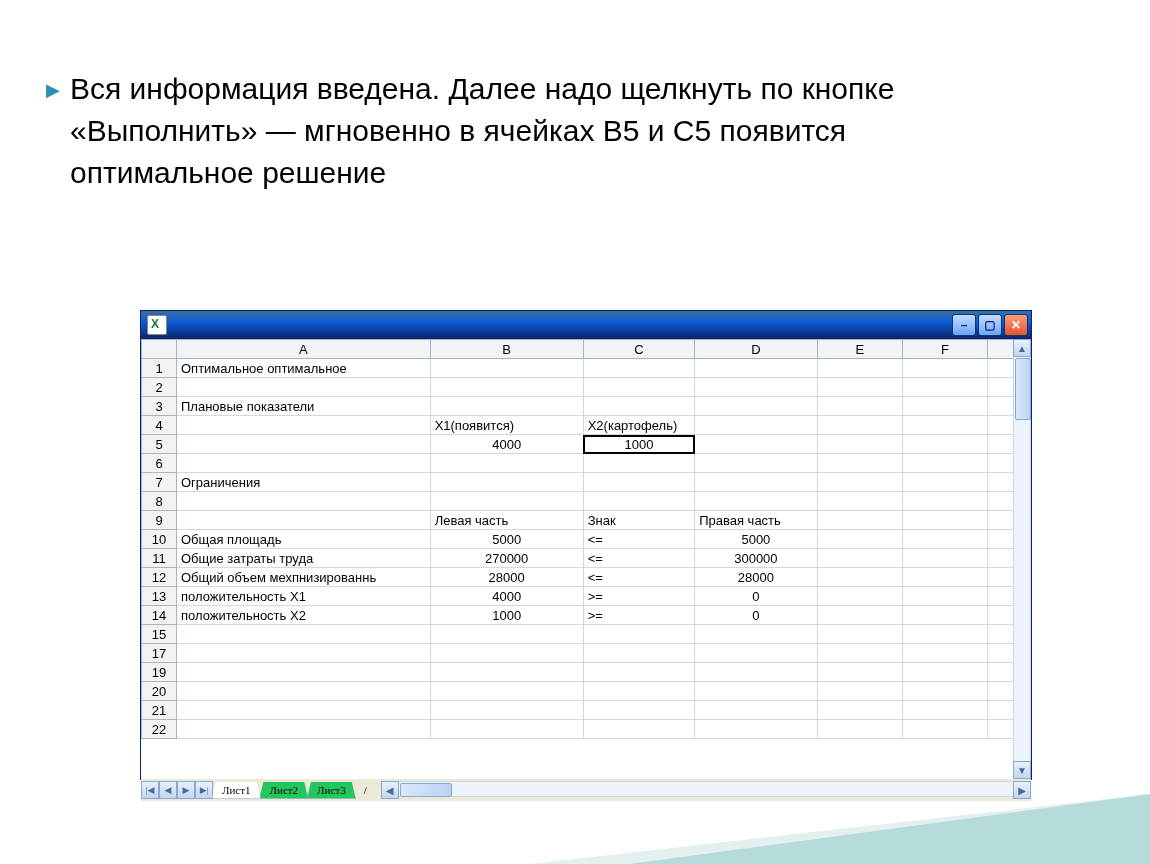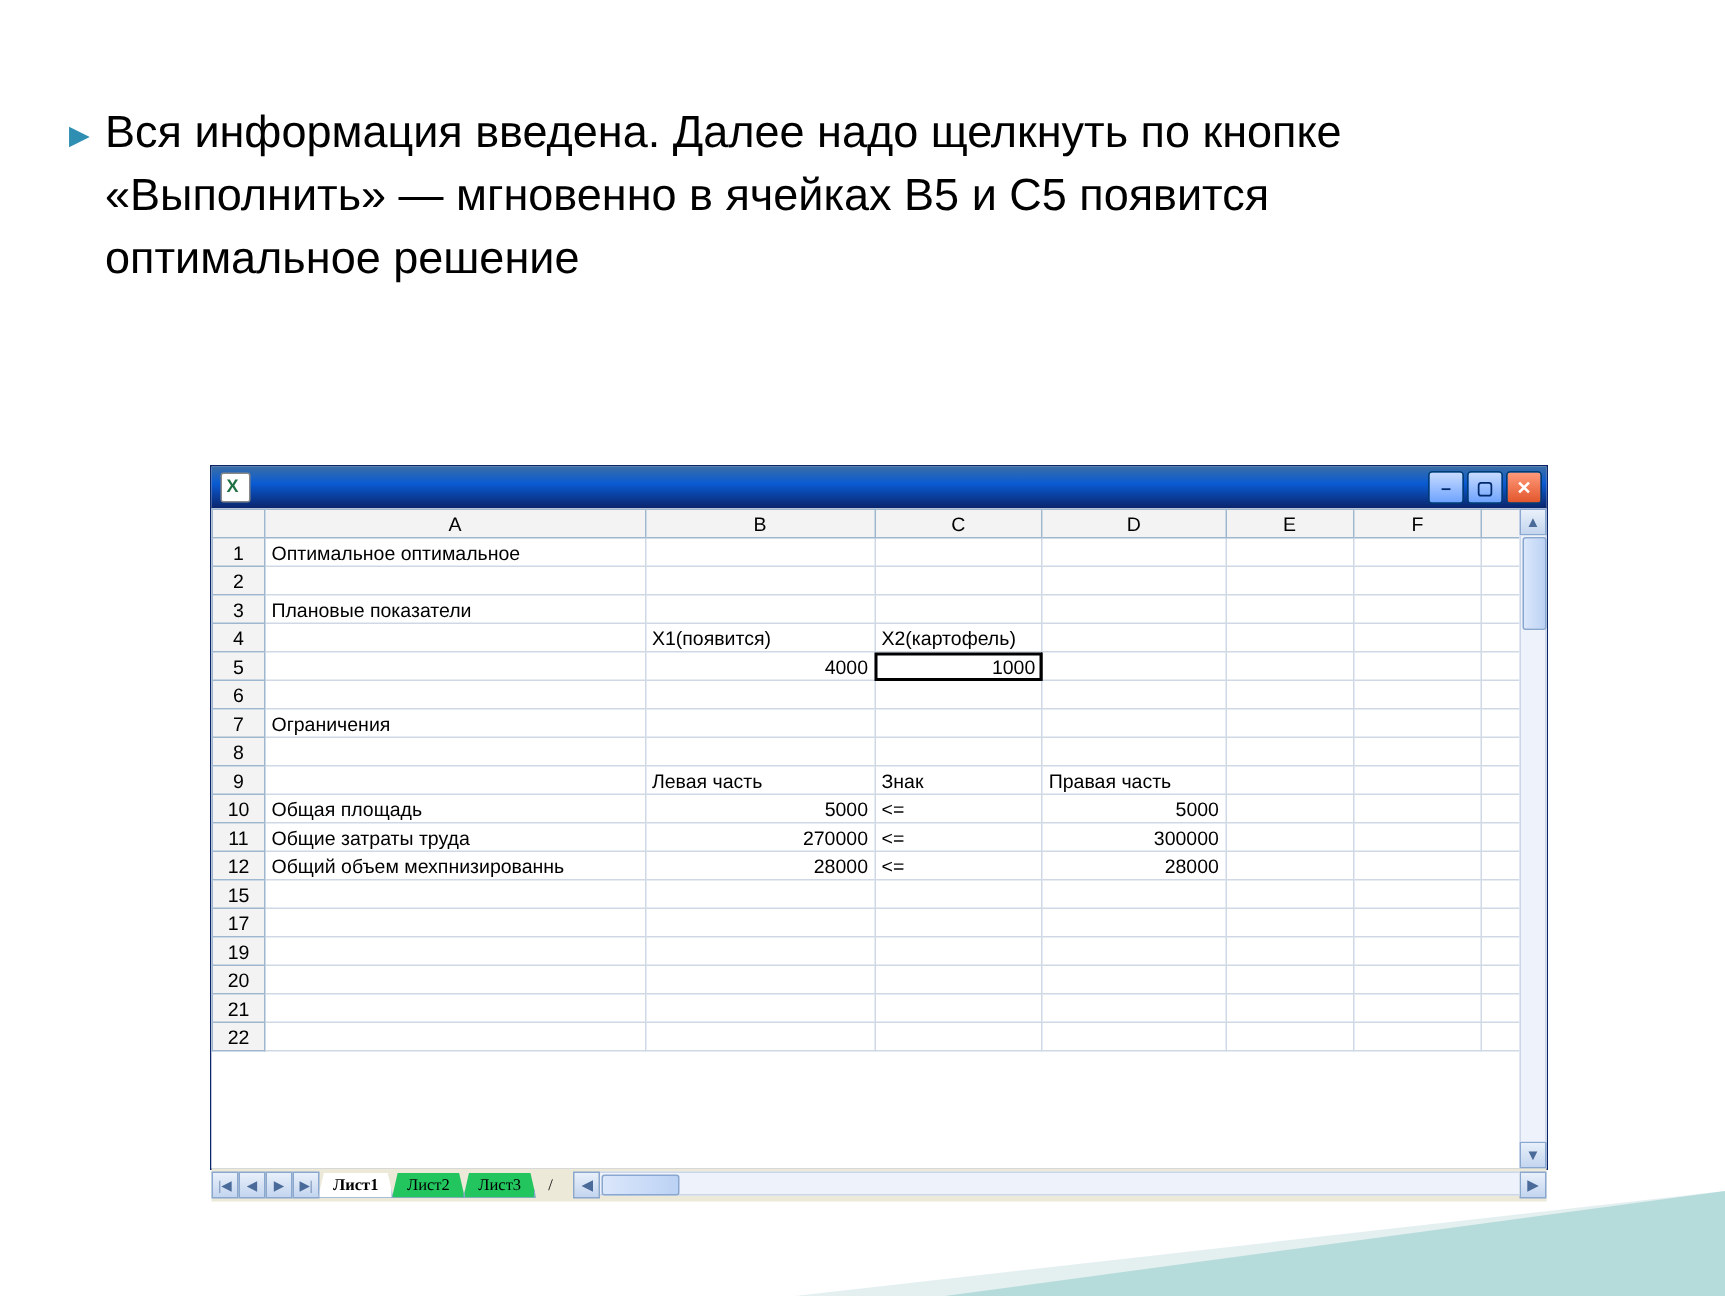--- a/index.html
+++ b/index.html
@@ -14,33 +14,33 @@
   .win-btn{width:22px;height:20px;border:1px solid #003c74;border-radius:3px;display:flex;align-items:center;justify-content:center;font:bold 12px/1 Arial}
   .win-min,.win-max{background:linear-gradient(#c7dbff,#6ea3ff);color:#002a6b}
   .win-close{background:linear-gradient(#ff9a7a,#e2562c);color:#fff}
   .sheet-area{position:relative;height:440px;background:#fff}
   .grid-wrap{position:absolute;left:0;top:0;right:18px;bottom:0;overflow:hidden}
   table.grid{border-collapse:collapse;table-layout:fixed;width:880px;font:13px Arial}
   table.grid td,table.grid th{border:1px solid #d0d7e5;height:19px;padding:0 4px;white-space:nowrap;overflow:hidden;box-sizing:border-box;vertical-align:middle}
   table.grid th{background:#f3f3f3;font-weight:normal;text-align:center;color:#000;border:1px solid #9eb6ce}
   table.grid th.rowh{background:#f3f3f3;text-align:center;width:32px}
   col.cA{width:232px}col.cB{width:140px}col.cC{width:102px}col.cD{width:112px}col.cE{width:78px}col.cF{width:78px}col.cG{width:30px}
-  .num{text-align:right}
+  .num{text-align:center}
   .activeCol{background:#fac08f}
   .activeRow{background:#fac08f}
   .selCell{outline:2px solid #000;outline-offset:-2px;border:1px solid #000 !important}
   .vscroll{position:absolute;top:0;right:0;bottom:0;width:18px}
   .sc-btn{width:18px;height:18px;background:linear-gradient(#e8f0fa,#c4d5ef);border:1px solid #8aa7cf;box-sizing:border-box;display:flex;align-items:center;justify-content:center;color:#4a6a99;font-size:10px}
   .sc-track{width:18px;height:calc(100% - 36px);background:#eef3fb;border-left:1px solid #cbd6e9;border-right:1px solid #cbd6e9;box-sizing:border-box;position:relative}
   .sc-thumb{position:absolute;left:1px;top:1px;width:14px;height:60px;background:linear-gradient(90deg,#dbe7fb,#bcd2f4);border:1px solid #8aa7cf;border-radius:2px}
   .sheet-tabs{position:absolute;left:0;bottom:-22px;height:22px;width:calc(100% + 0px);display:flex;align-items:center;background:#ece9d8;font:11px Tahoma}
   .nav{display:flex}
   .nav .sc-btn{width:18px;height:18px;font-size:9px}
   .tab{padding:2px 9px 2px 9px;border:1px solid #8aa7cf;border-top:none;background:#22c55e;margin-left:-1px;position:relative;clip-path:polygon(8% 0,92% 0,100% 100%,0 100%)}
-  .tab.active{background:#fff;font-weight:bold}
+  .tab.active{background:#fff;font-weight:normal}
   .hscroll{flex:1;display:flex;margin-left:6px}
   .hscroll .sc-track{height:16px;width:auto;flex:1;border-top:1px solid #cbd6e9;border-bottom:1px solid #cbd6e9;border-left:none;border-right:none;position:relative}
   .hscroll .sc-thumb{top:1px;left:1px;height:12px;width:50px}
   .footer-tri{position:absolute;right:0;bottom:0;width:620px;height:70px;overflow:hidden;pointer-events:none}
   .footer-tri svg{display:block}
 </style>
 </head>
 <body>
 
 <div class="slide">
@@ -200,20 +200,40 @@
                 <th class="rowh">12</th>
                 <td>Общий объем мехпнизированнь</td>
                 <td class="num">28000</td>
                 <td>&lt;=</td>
                 <td class="num">28000</td>
                 <td></td>
                 <td></td>
                 <td></td>
               </tr>
               <tr>
+                <th class="rowh">13</th>
+                <td>положительность X1</td>
+                <td class="num">4000</td>
+                <td>&gt;=</td>
+                <td class="num">0</td>
+                <td></td>
+                <td></td>
+                <td></td>
+              </tr>
+              <tr>
+                <th class="rowh">14</th>
+                <td>положительность X2</td>
+                <td class="num">1000</td>
+                <td>&gt;=</td>
+                <td class="num">0</td>
+                <td></td>
+                <td></td>
+                <td></td>
+              </tr>
+              <tr>
                 <th class="rowh">15</th>
                 <td></td>
                 <td></td>
                 <td></td>
                 <td></td>
                 <td></td>
                 <td></td>
                 <td></td>
               </tr>
               <tr>

